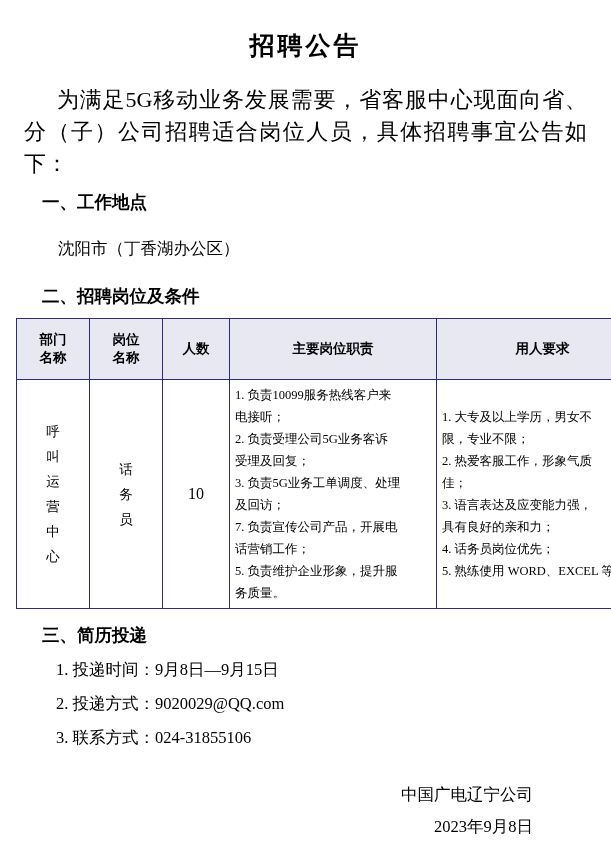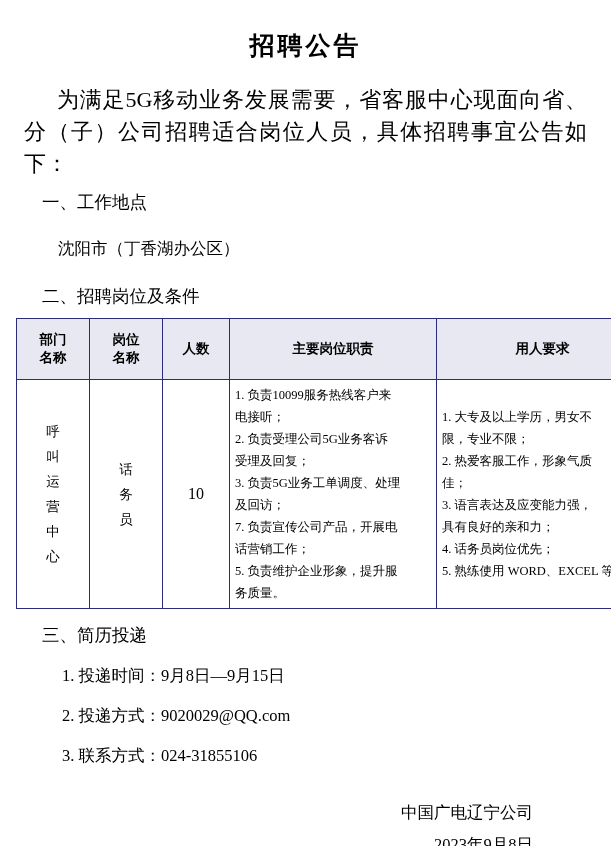--- a/index.html
+++ b/index.html
@@ -34,21 +34,21 @@
   .para {
     font-size: 22px;
     line-height: 32px;
     text-indent: 33px;
     margin: 0 0 4px 0;
     padding: 0 8px 0 8px;
     text-align: justify;
   }
   .section-head {
     font-size: 17.5px;
-    font-weight: normal;
+    font-weight: bold;
     line-height: 32px;
     margin: 6px 0 2px 0;
     padding-left: 26px;
   }
   .section-body {
     font-size: 16.5px;
     line-height: 30px;
     padding-left: 26px;
     margin: 16px;
   }
@@ -107,21 +107,21 @@
     padding-top: 6px;
   }
   td.cell-req .ln {
     display: block;
     white-space: nowrap;
   }
   .list-line {
     font-size: 16.5px;
     line-height: 30px;
     padding-left: 36px;
-    margin: 10px;
+    margin: 4px;
   }
   .sign {
     margin-top: 26px;
     text-align: right;
     padding-right: 62px;
   }
   .sign div {
     font-size: 16.5px;
     line-height: 32px;
   }

